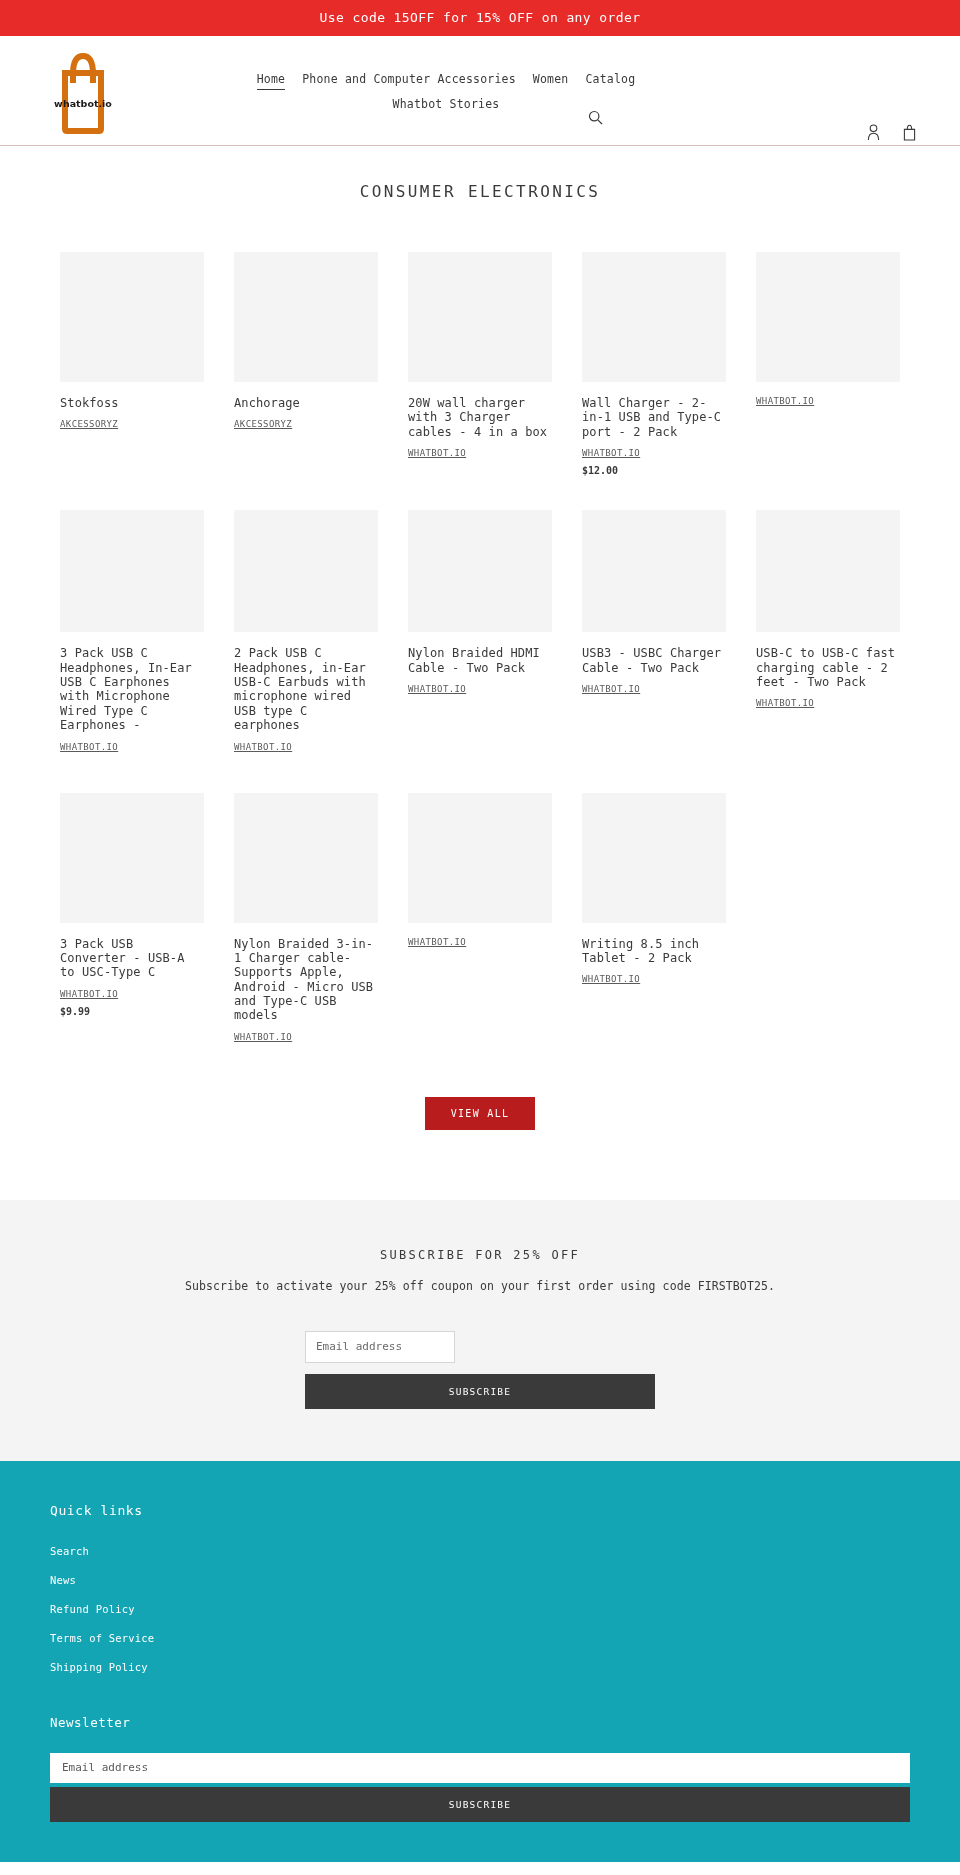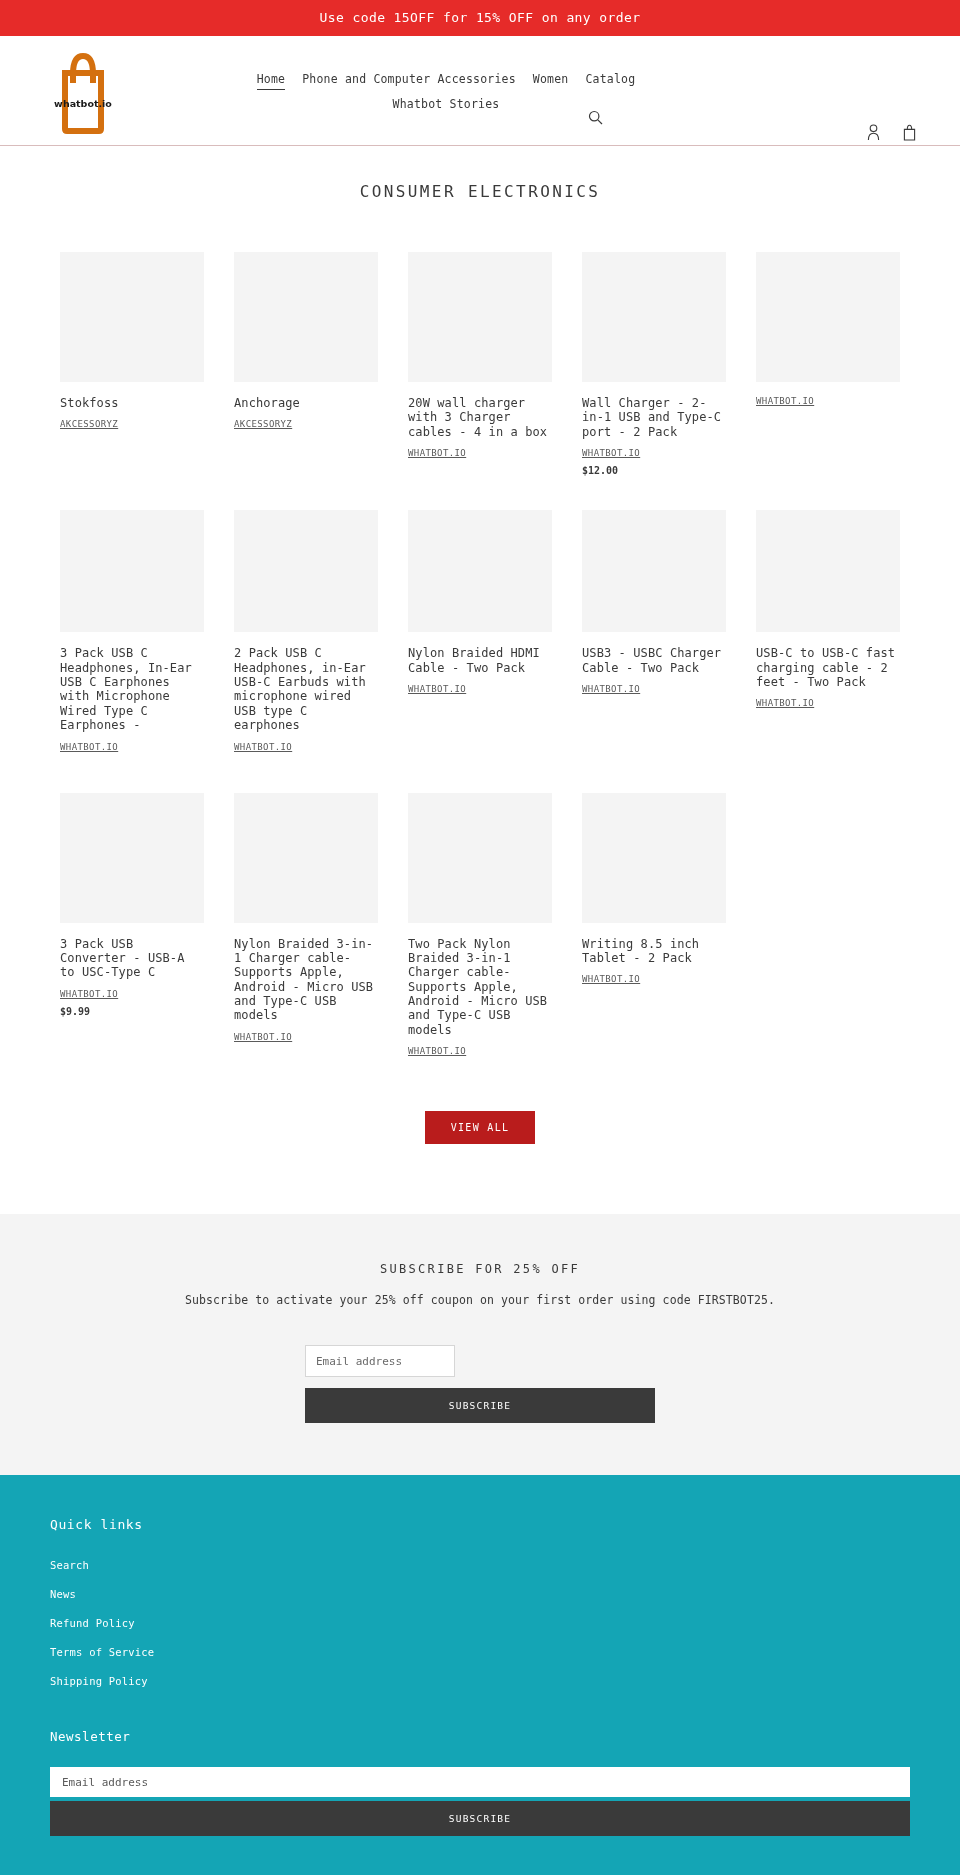--- a/index.html
+++ b/index.html
@@ -399,21 +399,20 @@
 
     <div class="card">
       <div class="card-media"></div>
       <a class="card-title">Nylon Braided 3-in-1 Charger cable- Supports Apple, Android - Micro USB and Type-C USB models</a>
       <div class="card-vendor">WHATBOT.IO</div>
       <div class="card-price"></div>
     </div>
 
     <div class="card">
       <div class="card-media"></div>
-      <a class="card-title">Two Pack Nylon Braided 3-in-1 Charger cable- Supports Apple, Android - Micro USB and Type-C USB models</a>
       <div class="card-vendor">WHATBOT.IO</div>
       <div class="card-price"></div>
     </div>
 
     <div class="card">
       <div class="card-media"></div>
       <a class="card-title">Writing 8.5 inch Tablet - 2 Pack</a>
       <div class="card-vendor">WHATBOT.IO</div>
       <div class="card-price"></div>
     </div>

